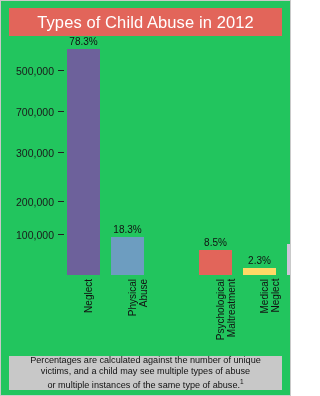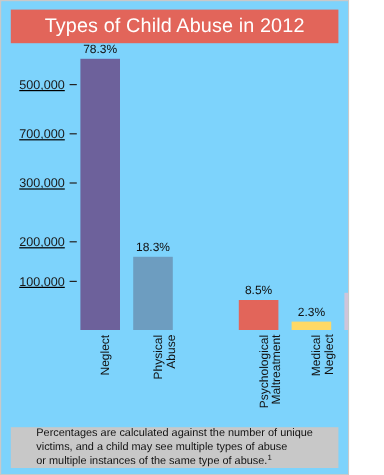--- a/index.html
+++ b/index.html
@@ -10,21 +10,21 @@
     width: 291px;
     height: 396px;
     background: #ffffff;
     font-family: "Liberation Sans", sans-serif;
     overflow: hidden;
   }
   #page {
     position: relative;
     width: 291px;
     height: 396px;
-    background: #7dd3fc;
+    background: #22c55e;
     box-sizing: border-box;
     border: 1px solid #c9c9c9;
     overflow: hidden;
   }
 
   
   #title-bar {
     position: absolute;
     left: 8px;
     top: 7px;
@@ -54,21 +54,20 @@
 
   
   .ytick {
     position: absolute;
     right: 228px;
     height: 12px;
     display: flex;
     align-items: center;
     justify-content: flex-end;
     white-space: nowrap;
-    text-decoration: underline;
   }
   .ytick .ylab {
     font-size: 10.5px;
     color: #1a1a1a;
   }
   .ytick .ydash {
     display: inline-block;
     width: 6px;
     height: 1px;
     background: #222;
@@ -131,20 +130,21 @@
     height: 34px;
     background: #c8c8c8;
     display: flex;
     align-items: center;
     justify-content: center;
   }
   #footer-text {
     font-size: 9.1px;
     line-height: 1.28;
     color: #121212;
+    text-align: center;
     padding: 0 6px;
   }
   #footer-text sup {
     font-size: 6.5px;
     vertical-align: super;
   }
 </style>
 </head>
 <body>
 
@@ -177,21 +177,21 @@
         <span class="ydash"></span>
     </div>
 
 
     <div class="bar-slot" style="left:66px; height:226px">
       <span class="bar-value">78.3%</span>
       <div class="bar-rect" style="background:#6d619b"></div>
       <span class="bar-label">Neglect</span>
     </div>
 
-    <div class="bar-slot" style="left:110px; height:61px">
+    <div class="bar-slot" style="left:110px; height:38px">
       <span class="bar-value">18.3%</span>
       <div class="bar-rect" style="background:#6d9dc0"></div>
       <span class="bar-label">Physical
 Abuse</span>
     </div>
 
 
     <div class="bar-slot" style="left:198px; height:25px">
       <span class="bar-value">8.5%</span>
       <div class="bar-rect" style="background:#e2655a"></div>

